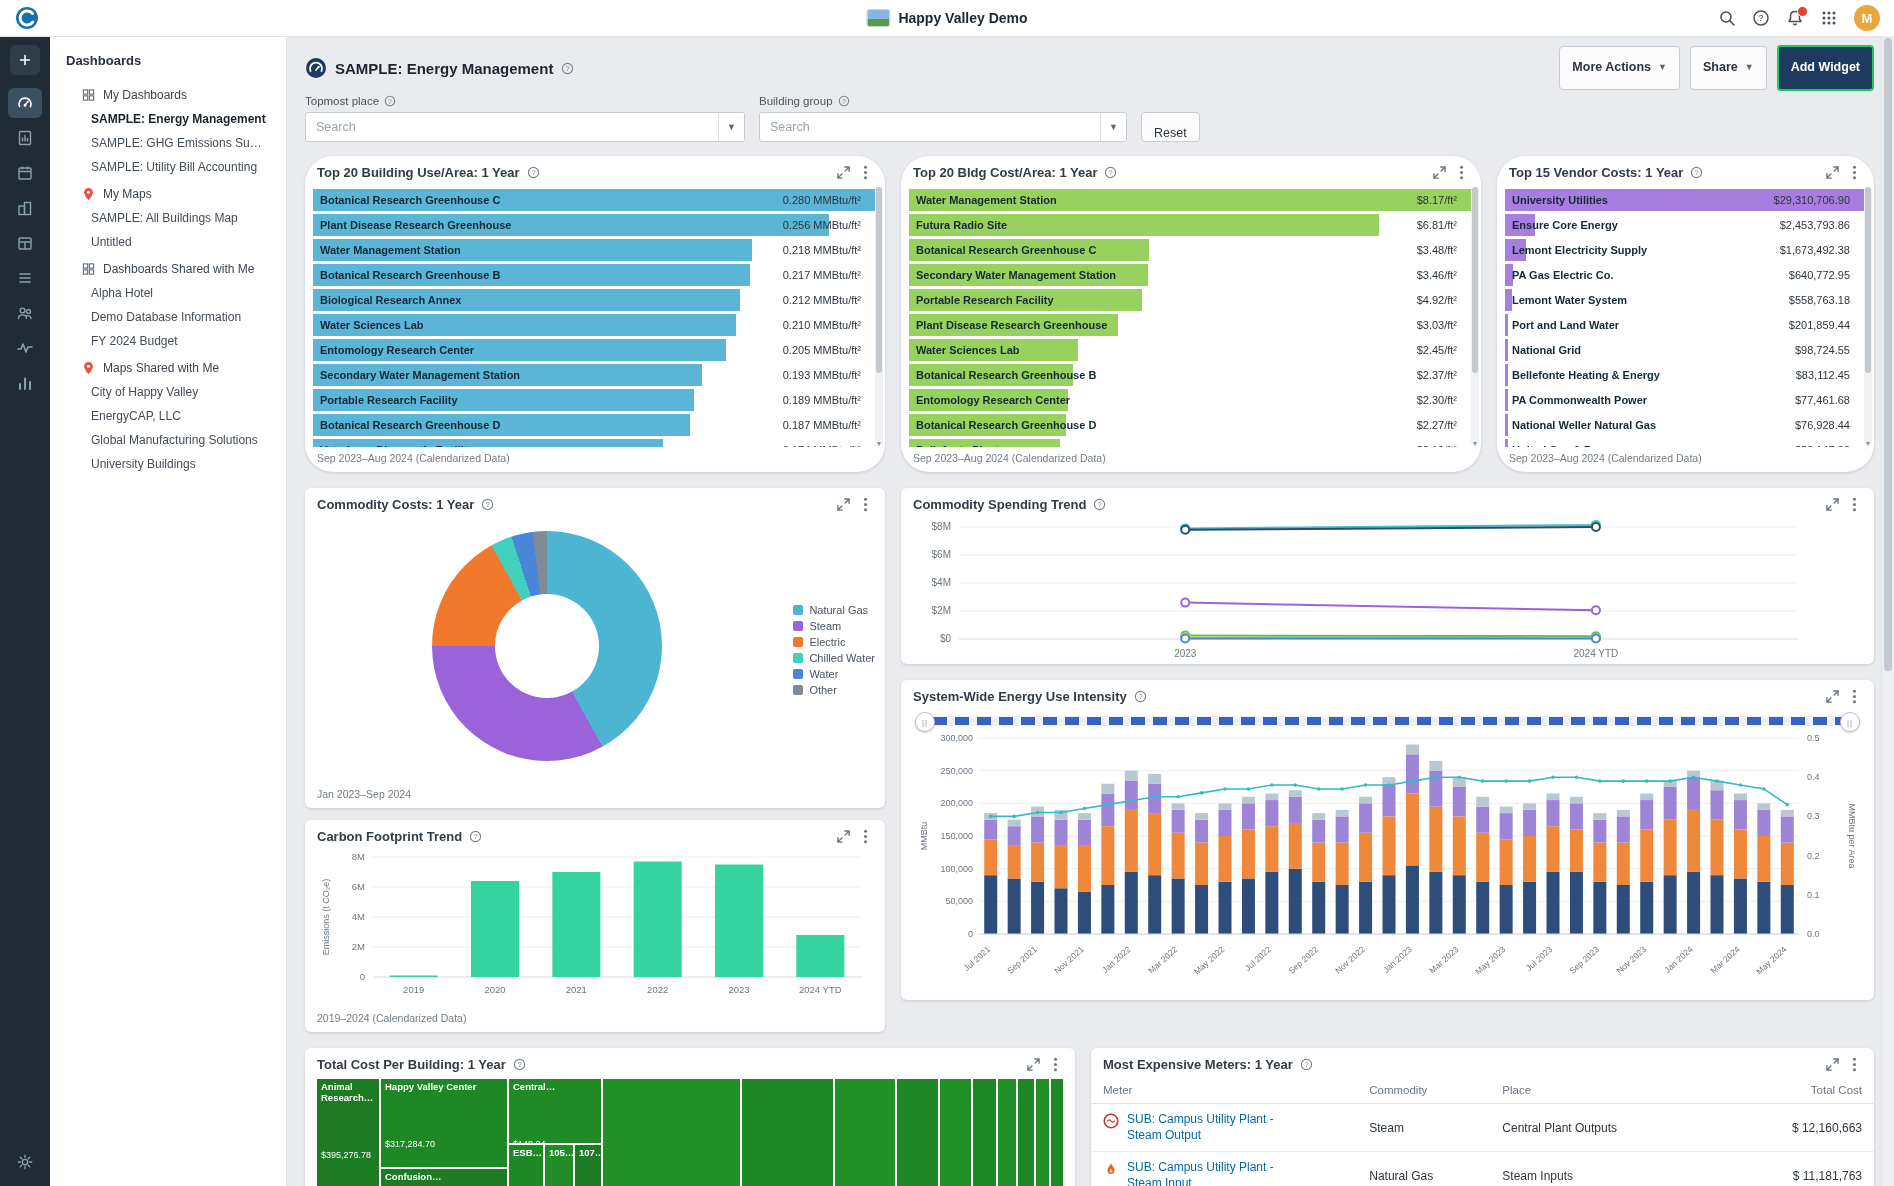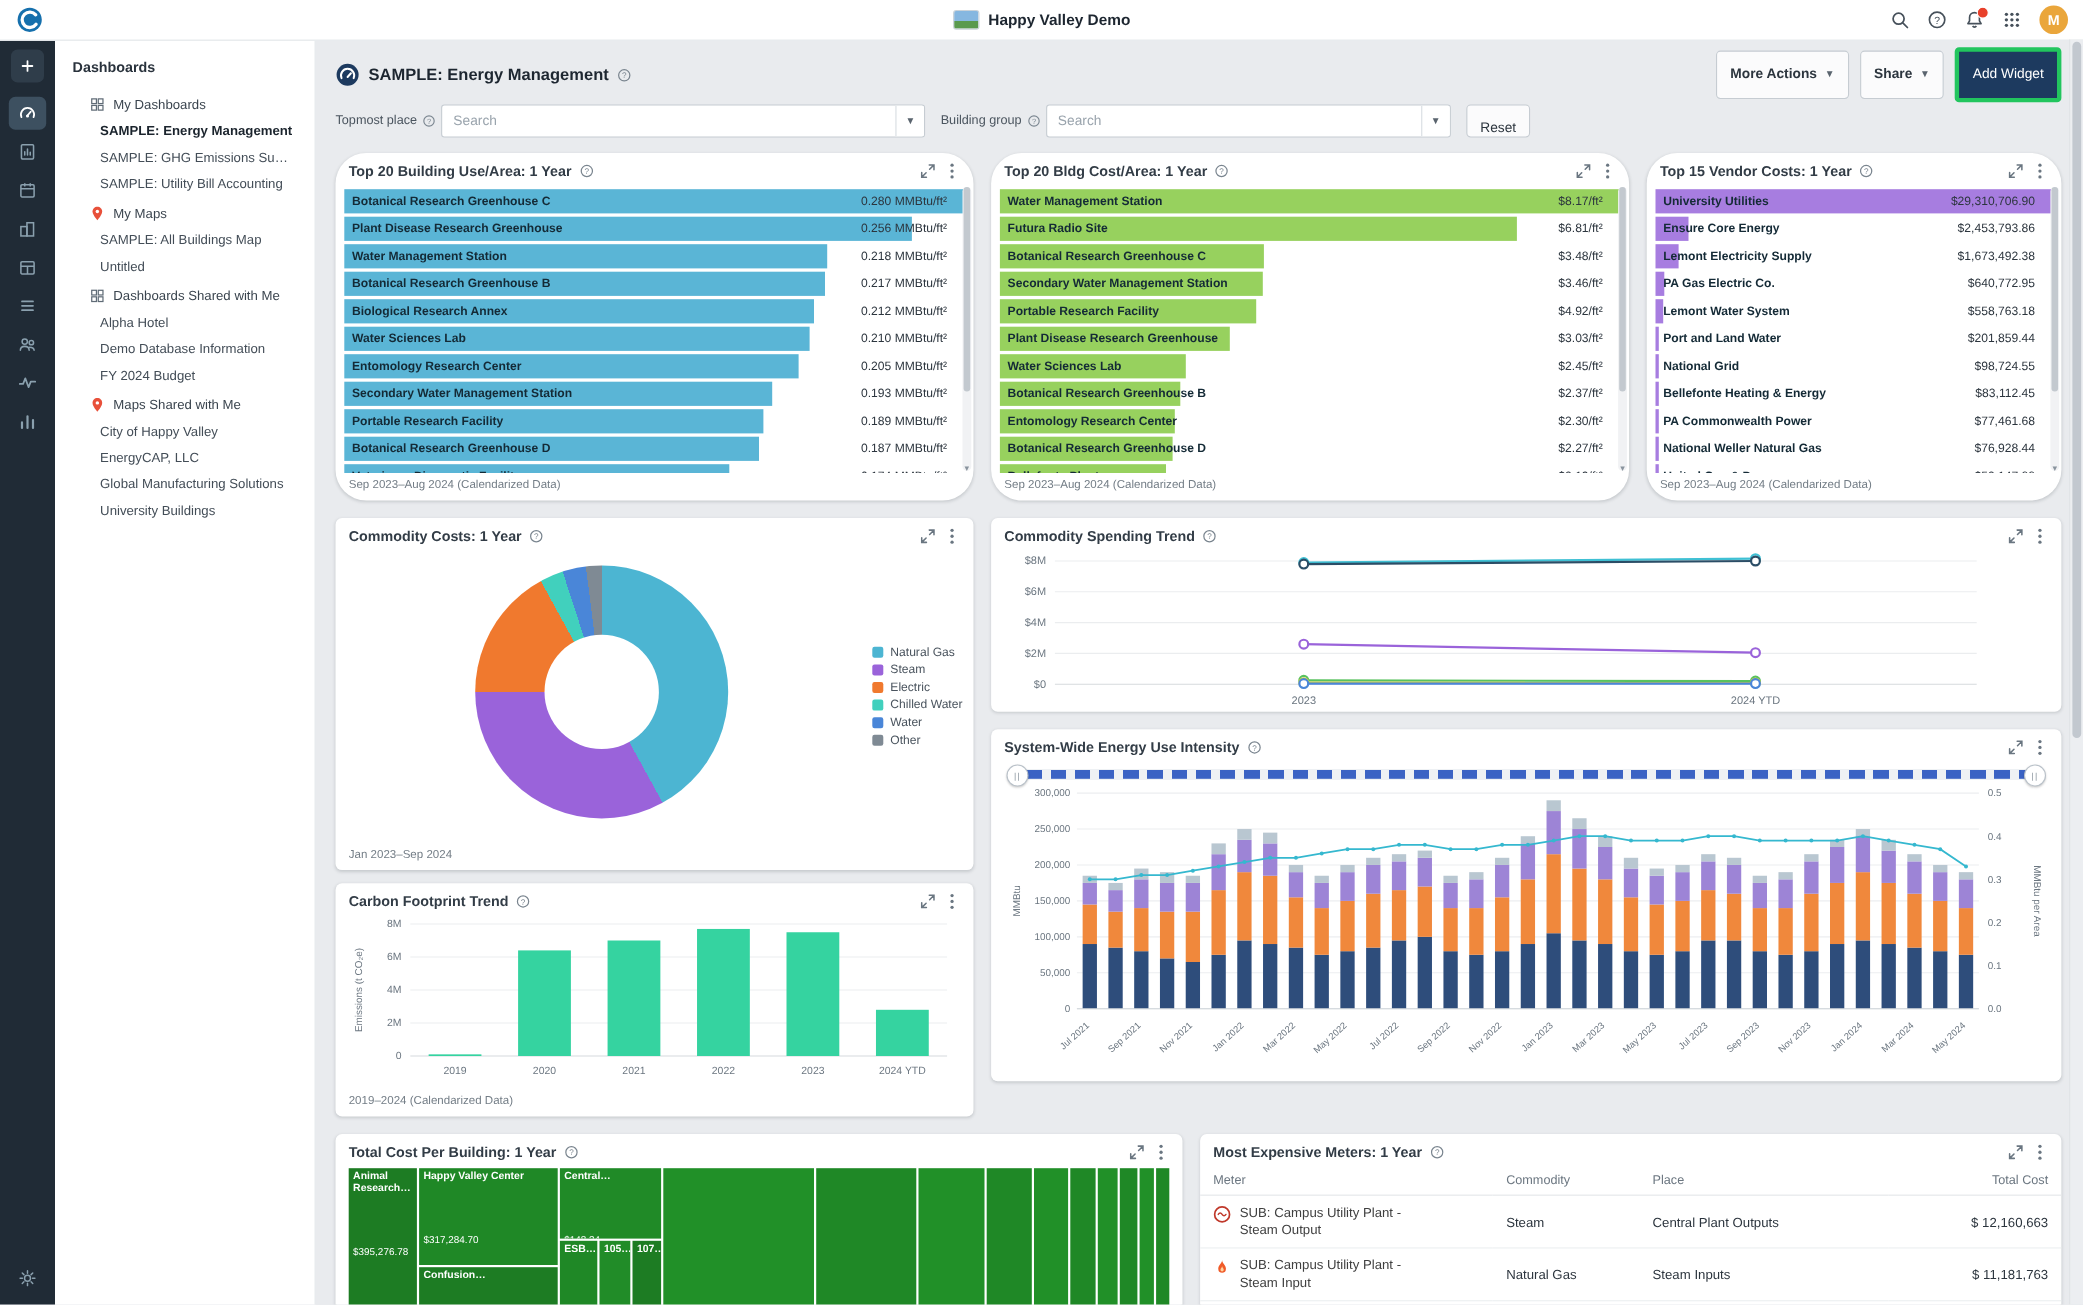--- a/index.html
+++ b/index.html
@@ -40,25 +40,25 @@
   
   .content{flex:1;padding:14px 20px 0 18px;overflow:hidden;}
   .page-head{display:flex;align-items:center;gap:8px;height:34px;}
   .page-icon{width:22px;height:22px;}
   .page-head h1{font-size:15px;font-weight:700;color:#1d2630;margin:0;}
   .info-icon{width:13px;height:13px;color:#7a858f;cursor:pointer;display:inline-flex;}
   .info-icon svg{width:100%;height:100%;}
   .head-actions{margin-left:auto;display:flex;gap:10px;align-items:center;}
   .btn{font-family:inherit;font-size:12.5px;border-radius:4px;padding:14px 12px;cursor:pointer;line-height:1.1;text-align:right;}
   .btn.light{background:#fbfbfc;border:1px solid #c6ccd2;color:#2c353e;display:flex;align-items:center;gap:7px;font-weight:600;}
-  .btn.primary{background:#1d3a5f;border:4px solid #22c55e;color:#fff;font-weight:400;}
+  .btn.primary{background:#1d3a5f;border:2px solid #22c55e;color:#fff;font-weight:700;}
   .caret{font-size:9px;color:#5a646e;}
 
   .filters{display:flex;align-items:flex-end;gap:14px;margin:10px 0 14px;}
-  .filter{display:flex;flex-direction:row;gap:5px;}
+  .filter{display:flex;flex-direction:column;gap:5px;}
   .filter-label{font-size:11.5px;color:#4a545e;display:flex;align-items:center;gap:5px;}
   .filter-label .info-icon{width:12px;height:12px;}
   .combo{display:flex;width:440px;height:30px;background:#fff;border:1px solid #c6ccd2;border-radius:3px;overflow:hidden;box-sizing:border-box;}
   .combo.small{width:368px;}
   .combo input{flex:1;border:none;outline:none;padding:0 10px;font-size:12.5px;font-family:inherit;color:#333;background:transparent;}
   .combo input::placeholder{color:#9aa4ad;}
   .combo-caret{width:26px;border:none;border-left:1px solid #d8dde1;background:#fff;color:#5a646e;font-size:9px;cursor:pointer;}
   .btn.reset{height:30px;background:#fbfbfc;border:1px solid #c6ccd2;color:#2c353e;font-weight:400;}
 
   
@@ -121,21 +121,21 @@
   .tm-col{display:flex;flex-direction:column;gap:2px;}
   .tm-row{display:flex;gap:2px;}
 
   .meters-table{width:100%;border-collapse:collapse;}
   .meters-table th{font-size:11.5px;color:#6b7680;font-weight:400;text-align:left;padding:7px 12px;border-bottom:1px solid #e3e6e9;}
   .meters-table th.right,.meters-table td.cost{text-align:right;}
   .meters-table td{font-size:12px;color:#2c353e;padding:8px 12px;border-bottom:1px solid #eceff1;vertical-align:middle;}
   .meter-inner{display:flex;align-items:flex-start;gap:8px;}
   .meter-ico{width:16px;height:16px;flex:none;margin-top:1px;}
   .meter-ico svg{width:16px;height:16px;}
-  .meter-link{color:#404040;cursor:pointer;display:inline-block;width:180px;line-height:1.3;}
+  .meter-link{color:#0369a1;cursor:pointer;display:inline-block;width:180px;line-height:1.3;}
 
   .page-scrollbar{position:absolute;right:0;top:36px;bottom:0;width:12px;background:#eceef1;border-left:1px solid #e0e3e6;z-index:7;cursor:pointer;}
   .page-scrollbar .pthumb{position:absolute;top:2px;left:2px;width:8px;height:55%;background:#c2c8cf;border-radius:4px;}
 </style>
 </head>
 <body>
 
 <header class="topbar">
   <div class="logo">
     <svg viewBox="0 0 26 26">

